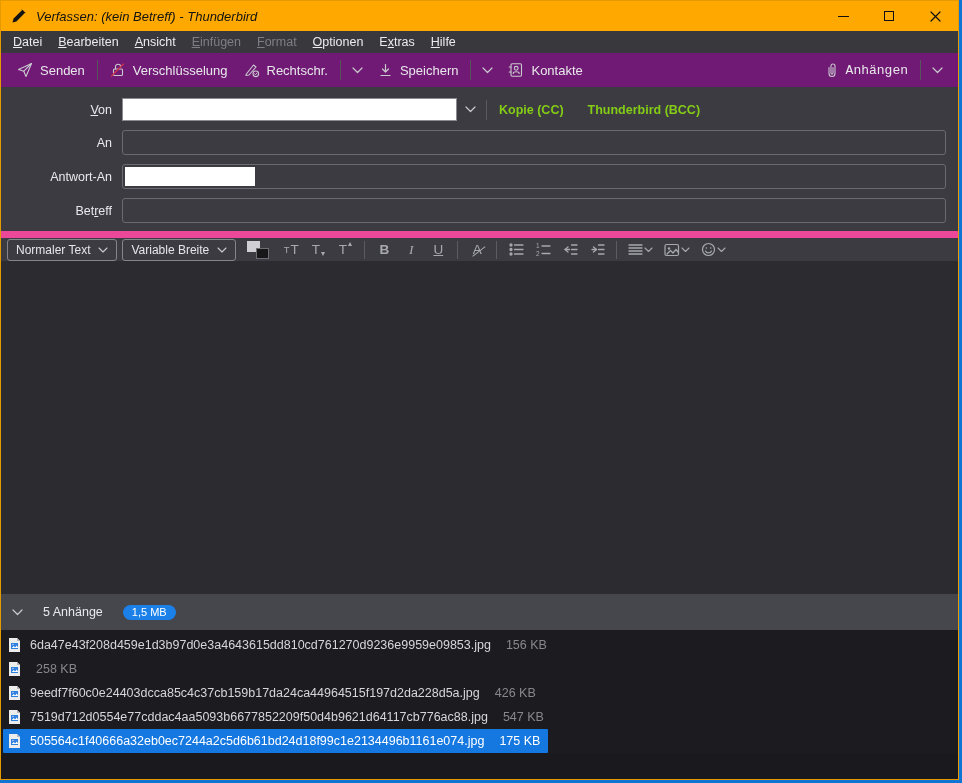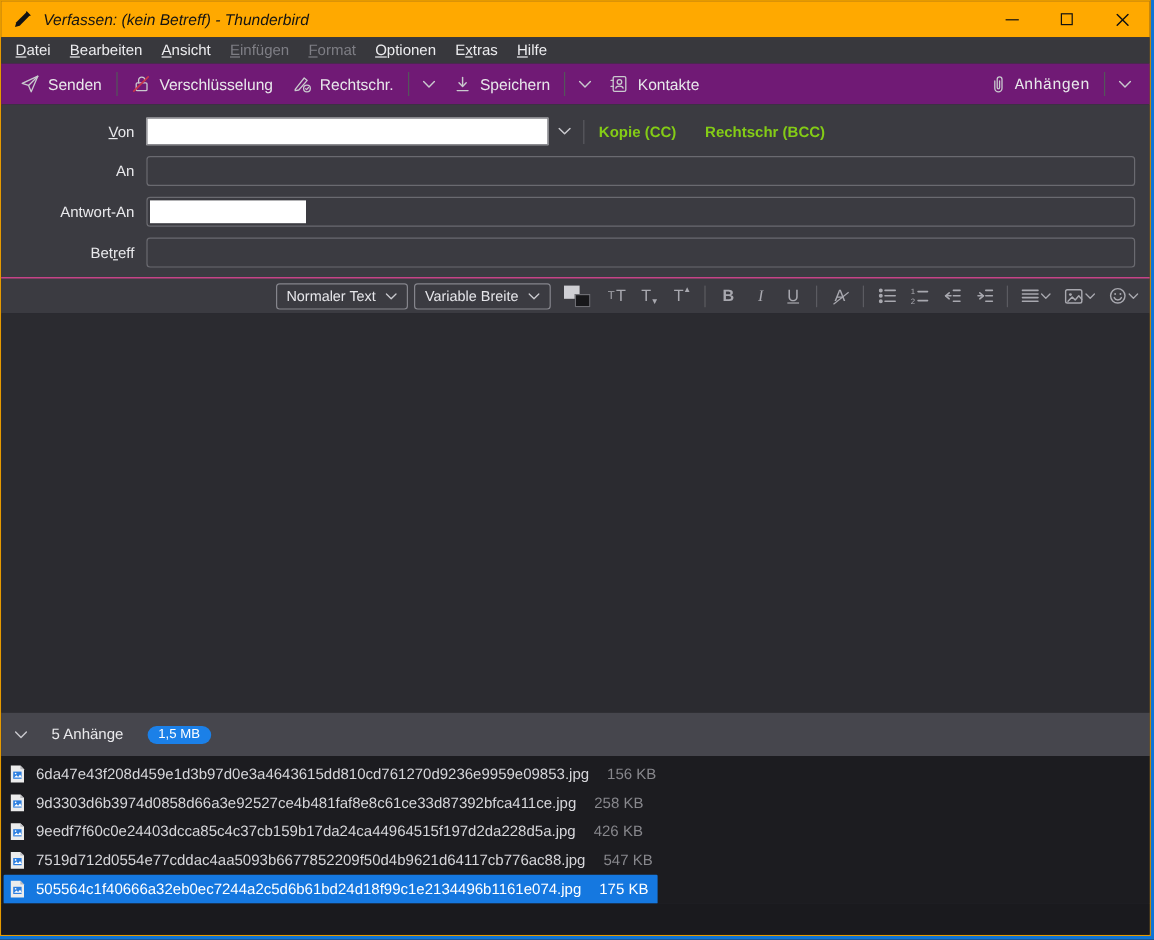--- a/index.html
+++ b/index.html
@@ -66,23 +66,23 @@
   .hdr-sep { width: 1px; height: 20px; background: #5a5a60; }
   .hdr-link { color: #84cc16; font-size: 12.5px; padding: 3px 12px; font-weight: bold; }
   .hdr-field {
     flex: 1; height: 25px; border: 1px solid #6a6a70; border-radius: 3px;
     background: transparent; display: flex; align-items: center; padding: 0 2px;
   }
   .pill-input { width: 130px; height: 19px; background: #ffffff; border: none; font-size: 12.5px; padding: 0 5px; }
 
   
   .formatbar {
-    height: 30px; background: #3b3b41; border-top: 1px solid #ec4899;
+    height: 30px; background: #3b3b41; border-top: 7px solid #ec4899;
     display: flex; align-items: center; padding: 0 6px; gap: 5px;
-    flex: 0 0 auto; color: #a8a8af; justify-content: flex-end;
+    flex: 0 0 auto; color: #a8a8af;
   }
   .fmt-select {
     display: flex; align-items: center; gap: 8px; border: 1px solid #85858c;
     border-radius: 3px; padding: 2px 8px; color: #e6e6ea; font-size: 12px; height: 22px;
   }
   .fmt-swatch { position: relative; width: 22px; height: 18px; margin: 0 6px; }
   .fmt-swatch .front { position: absolute; left: 0; top: 0; width: 13px; height: 11px; background: #cfcfd4; }
   .fmt-swatch .back  { position: absolute; right: 0; bottom: 0; width: 13px; height: 11px; background: #17171a; border: 1px solid #6d6d73; }
   .fmt-btn {
     min-width: 22px; height: 22px; display: flex; align-items: center; justify-content: center;
@@ -238,21 +238,21 @@
     <div class="hdr-row">
       <span class="hdr-label"><u>V</u>on</span>
       <input class="from-combo" type="text" value="" style="">
       <div class="combo-chevron">
         <svg width="11" height="7" viewBox="0 0 11 7" fill="none" stroke="#c9c9ce" stroke-width="1.2">
             <polyline points="1,1 5.5,5.5 10,1"></polyline>
           </svg>
       </div>
       <div class="hdr-sep"></div>
       <span class="hdr-link">Kopie (CC)</span>
-      <span class="hdr-link">Rechtschr (BCC)</span>
+      <span class="hdr-link">Thunderbird (BCC)</span>
     </div>
     <div class="hdr-row">
       <span class="hdr-label">An</span>
       <div class="hdr-field"></div>
     </div>
     <div class="hdr-row">
       <span class="hdr-label">Antwort-An</span>
       <div class="hdr-field">
         <input class="pill-input" type="text" value="" style="">
       </div>
@@ -398,21 +398,20 @@
     </div>
     <div class="attach-row">
       <div class="attach-row-inner">
         <svg width="13" height="16" viewBox="0 0 13 16">
           <path d="M1,1 h8 l3,3 v11 h-11 z" fill="#ececec"></path>
           <path d="M9,1 l3,3 h-3 z" fill="#b9b9bd"></path>
           <rect x="3" y="6" width="7" height="6" fill="#2d7fe0"></rect>
           <path d="M3.7,11 l2,-2 1.4,1.4 1.6,-2 1.6,2.6 z" fill="#ffffff"></path>
           <circle cx="5" cy="7.6" r="0.7" fill="#ffffff"></circle>
         </svg>
-        <span class="attach-name">9d3303d6b3974d0858d66a3e92527ce4b481faf8e8c61ce33d87392bfca411ce.jpg</span>
         <span class="attach-size">258 KB</span>
       </div>
     </div>
     <div class="attach-row">
       <div class="attach-row-inner">
         <svg width="13" height="16" viewBox="0 0 13 16">
           <path d="M1,1 h8 l3,3 v11 h-11 z" fill="#ececec"></path>
           <path d="M9,1 l3,3 h-3 z" fill="#b9b9bd"></path>
           <rect x="3" y="6" width="7" height="6" fill="#2d7fe0"></rect>
           <path d="M3.7,11 l2,-2 1.4,1.4 1.6,-2 1.6,2.6 z" fill="#ffffff"></path>

